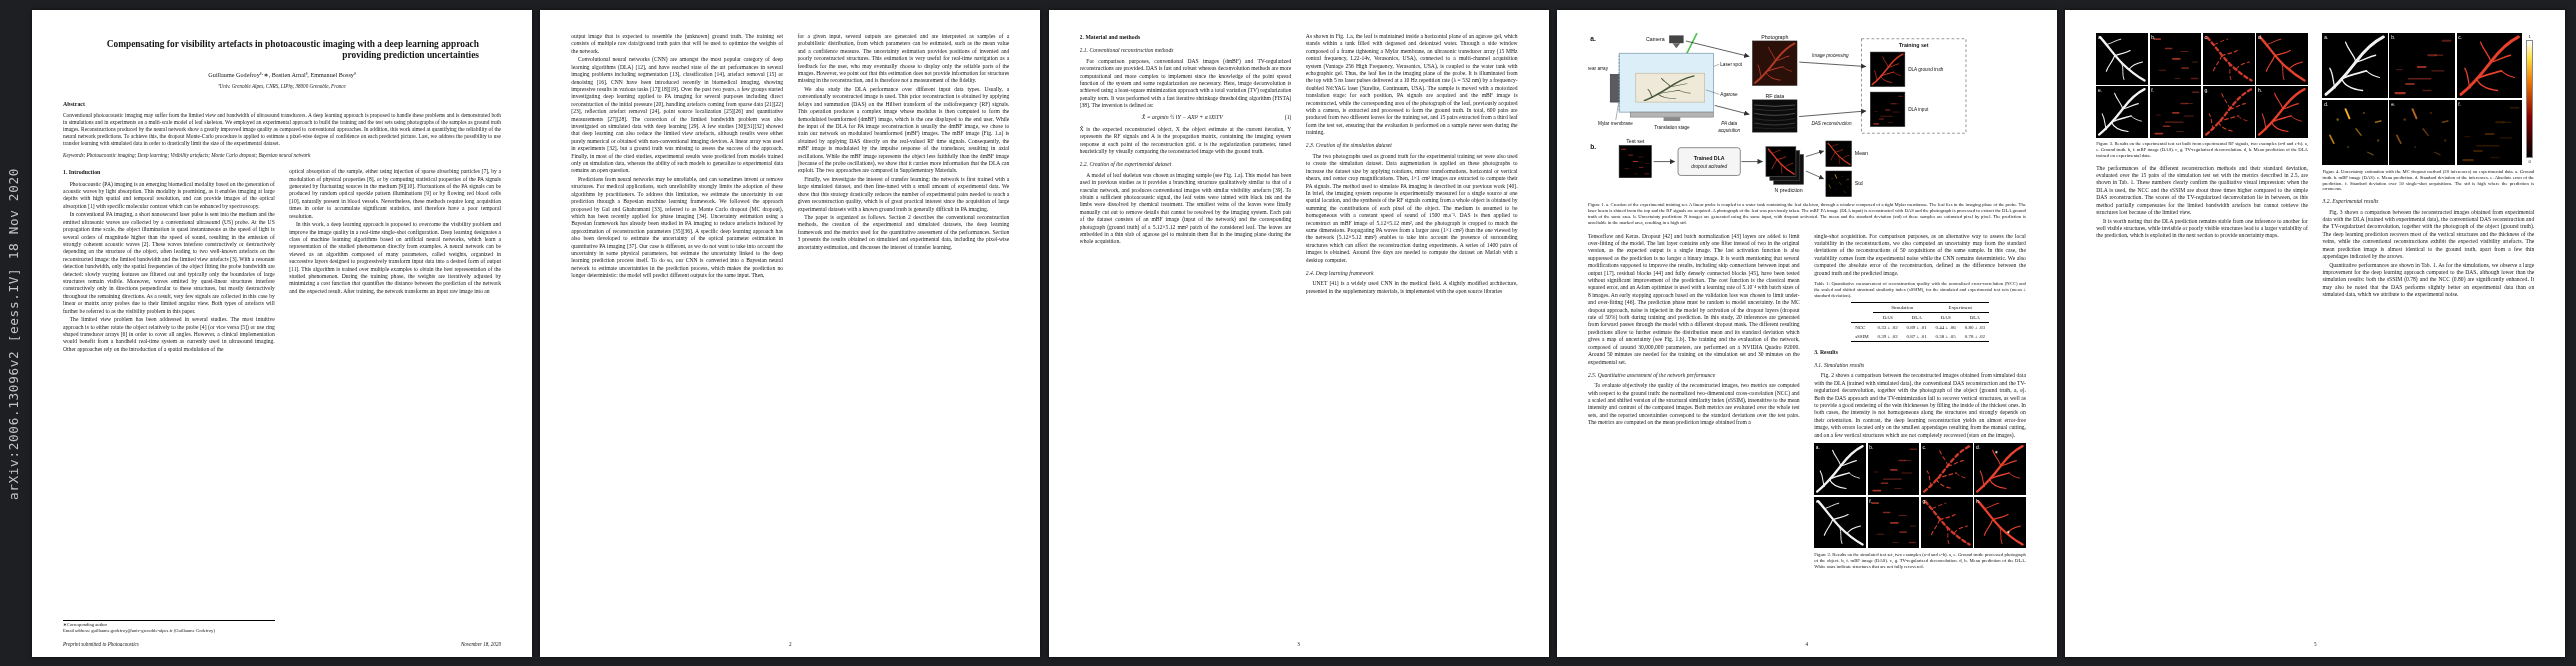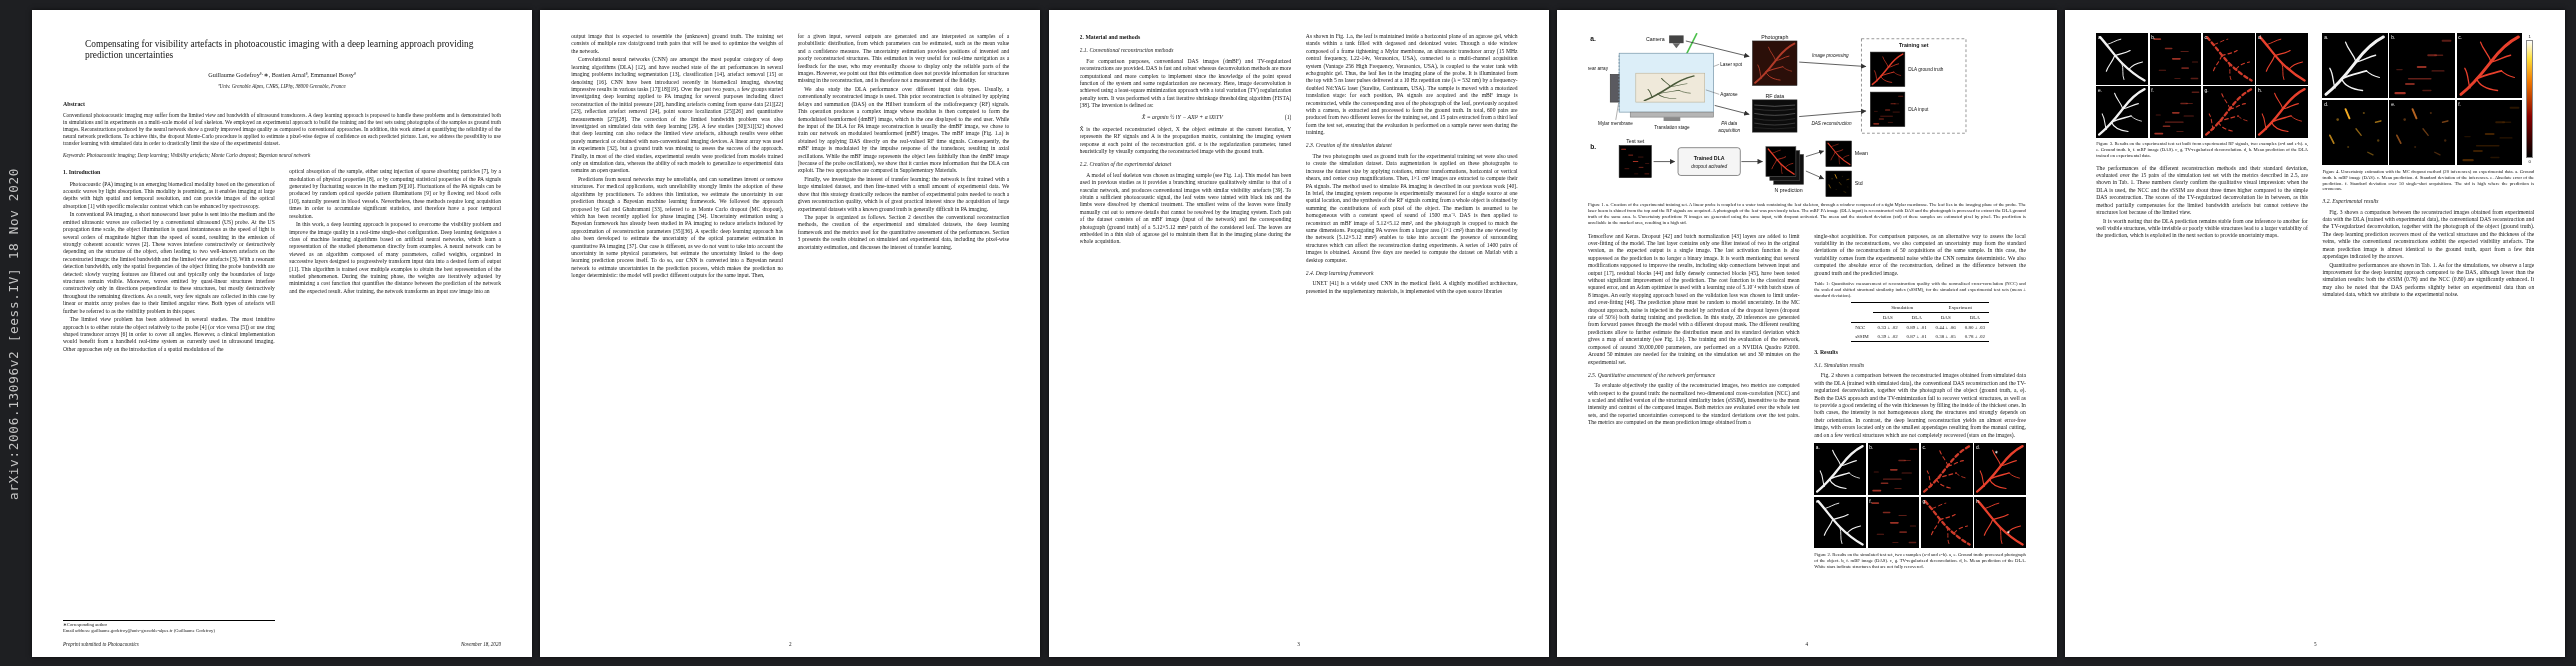--- a/index.html
+++ b/index.html
@@ -22,21 +22,21 @@
     box-shadow:0 0 4.4px rgba(0,0,0,.65);
     font-size:5.6px;line-height:7.4px;
   }
   p{margin:0 0 1.1px 0;text-indent:6.7px;text-align:justify;}
   p.noindent{text-indent:0;}
   .cols{display:flex;gap:14.5px;overflow:hidden;}
   .col{width:212px;overflow:hidden;}
   .sec-h{font-weight:bold;font-size:5.8px;margin:6.7px 0 3.9px 0;}
   .subsec-h{font-style:italic;font-size:5.6px;margin:5.6px 0 3.3px 0;}
   
-  .title{font-weight:normal;font-size:9.4px;line-height:11.7px;text-align:left;margin:5.6px 22px 0 22px;}
+  .title{font-weight:bold;font-size:9.4px;line-height:11.7px;text-align:right;margin:5.6px 22px 0 22px;}
   .authors{text-align:center;font-size:6.2px;margin-top:9.4px;}
   .affiliation{text-align:center;font-size:5.1px;font-style:italic;margin-top:3.9px;color:#222;}
   .abstract-label{font-weight:bold;font-size:5.9px;margin:11px 0 3.3px 0;}
   .abstract{font-size:5.4px;line-height:7px;text-align:justify;text-indent:0;}
   .keywords{font-size:5.2px;font-style:italic;margin-top:5px;}
   .p1cols{margin-top:9px;height:316px;}
   .p2cols{height:586px;}
   .footnote{
     position:absolute;left:31px;bottom:23px;width:212px;
     font-size:4.6px;line-height:5.8px;border-top:0.4px solid #000;padding-top:1.7px;

